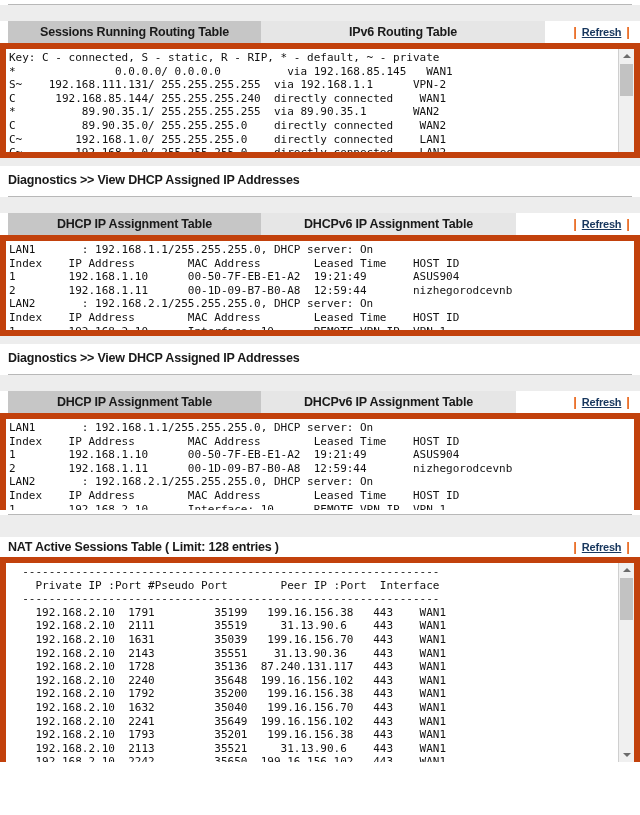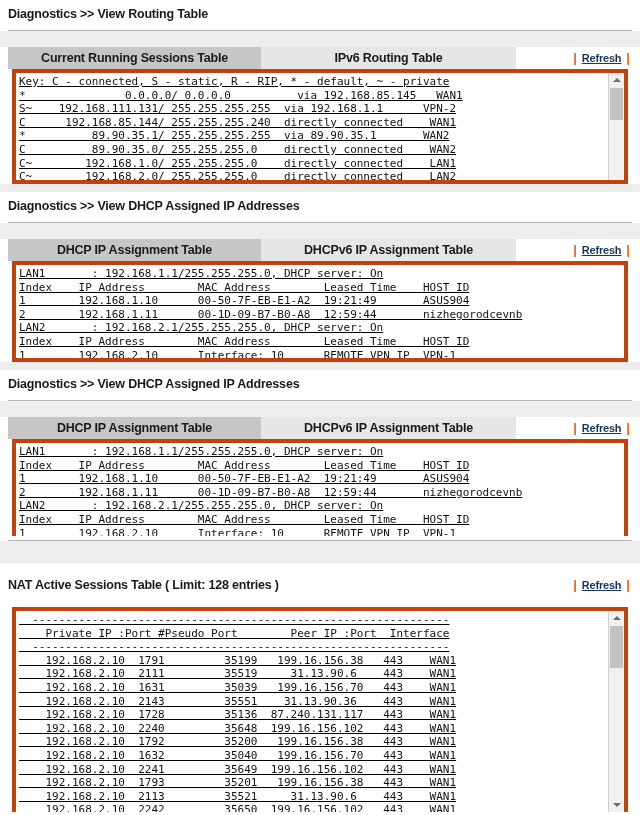--- a/index.html
+++ b/index.html
@@ -93,26 +93,25 @@
     font-size: 11px;
     font-weight: bold;
     text-decoration: underline;
     letter-spacing: -0.2px;
     cursor: pointer;
   }
 
   
   .console {
     position: relative;
-    margin: 0 12px;
-    border: 4px solid #c2410c;
+    margin: 0 0;
+    border: 6px solid #c2410c;
     background: #ffffff;
     box-sizing: border-box;
     overflow: hidden;
-    text-decoration: underline;
   }
   .console-inner {
     font-family: "DejaVu Sans Mono", "Liberation Mono", monospace;
     font-size: 11px;
     line-height: 13.6px;
     color: #111111;
     white-space: pre;
     padding: 2px 0 0 3px;
     margin: 0;
     overflow: hidden;
@@ -154,50 +153,47 @@
   }
   .sb-thumb {
     position: absolute;
     left: 1px;
     width: 13px;
     background: #c2c2c2;
   }
 
   
   .nat-title-row {
-    margin: 12px 8px;
+    margin: 0 8px;
     display: flex;
     align-items: center;
     height: 20px;
   }
   .nat-title {
     font-size: 12.5px;
     font-weight: bold;
     letter-spacing: -0.2px;
     color: #1a1a1a;
     white-space: nowrap;
   }
   .nat-title-spacer { flex: 1 1 auto; }
 </style>
 </head>
 <body>
 
 <div class="page">
 
   <div>
-    <div class="section-head">
-      <div class="section-head-text">Diagnostics &gt;&gt; View Routing Table</div>
-    </div>
     <div class="head-rule"></div>
 
     <div class="gap" style="height:16px;"></div>
 
     <div class="tabstrip">
-      <div class="tab active" style="width:253px;">Current Running Sessions Table</div>
-      <div class="tab inactive" style="width:255px;">IPv6 Routing Table</div>
+      <div class="tab active" style="width:253px;">Sessions Running Routing Table</div>
+      <div class="tab inactive" style="width:284px;">IPv6 Routing Table</div>
       <div class="tab-spacer"></div>
       <div class="refresh-wrap">
         <span class="bar">|</span>
         <span class="refresh-link">Refresh</span>
         <span class="bar">|</span>
       </div>
     </div>
 
     <div class="console" style="height:115px;">
       <pre class="console-inner">Key: C - connected, S - static, R - RIP, * - default, ~ - private

